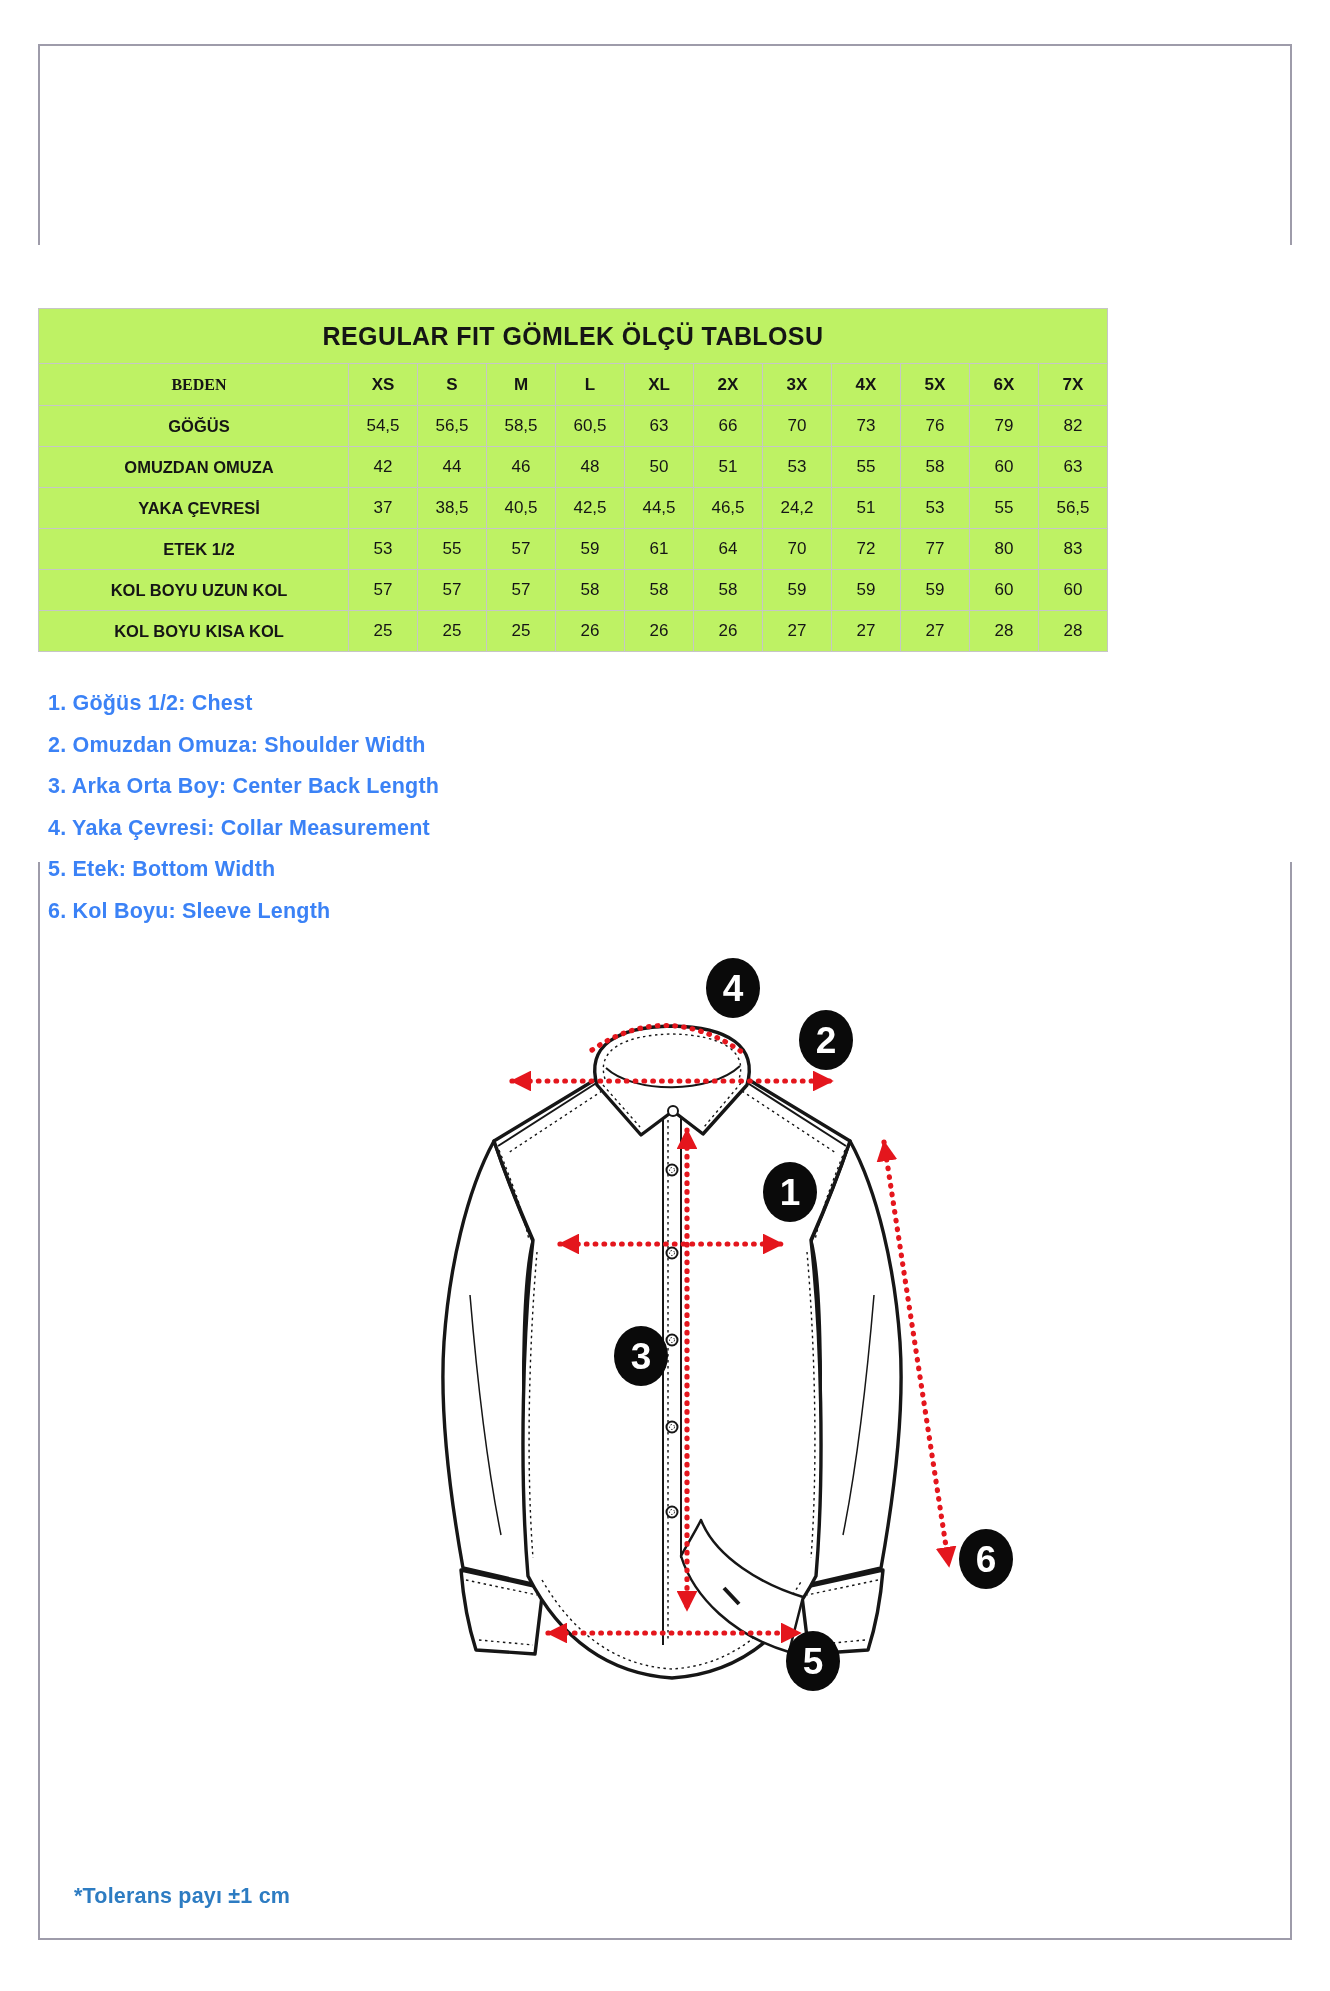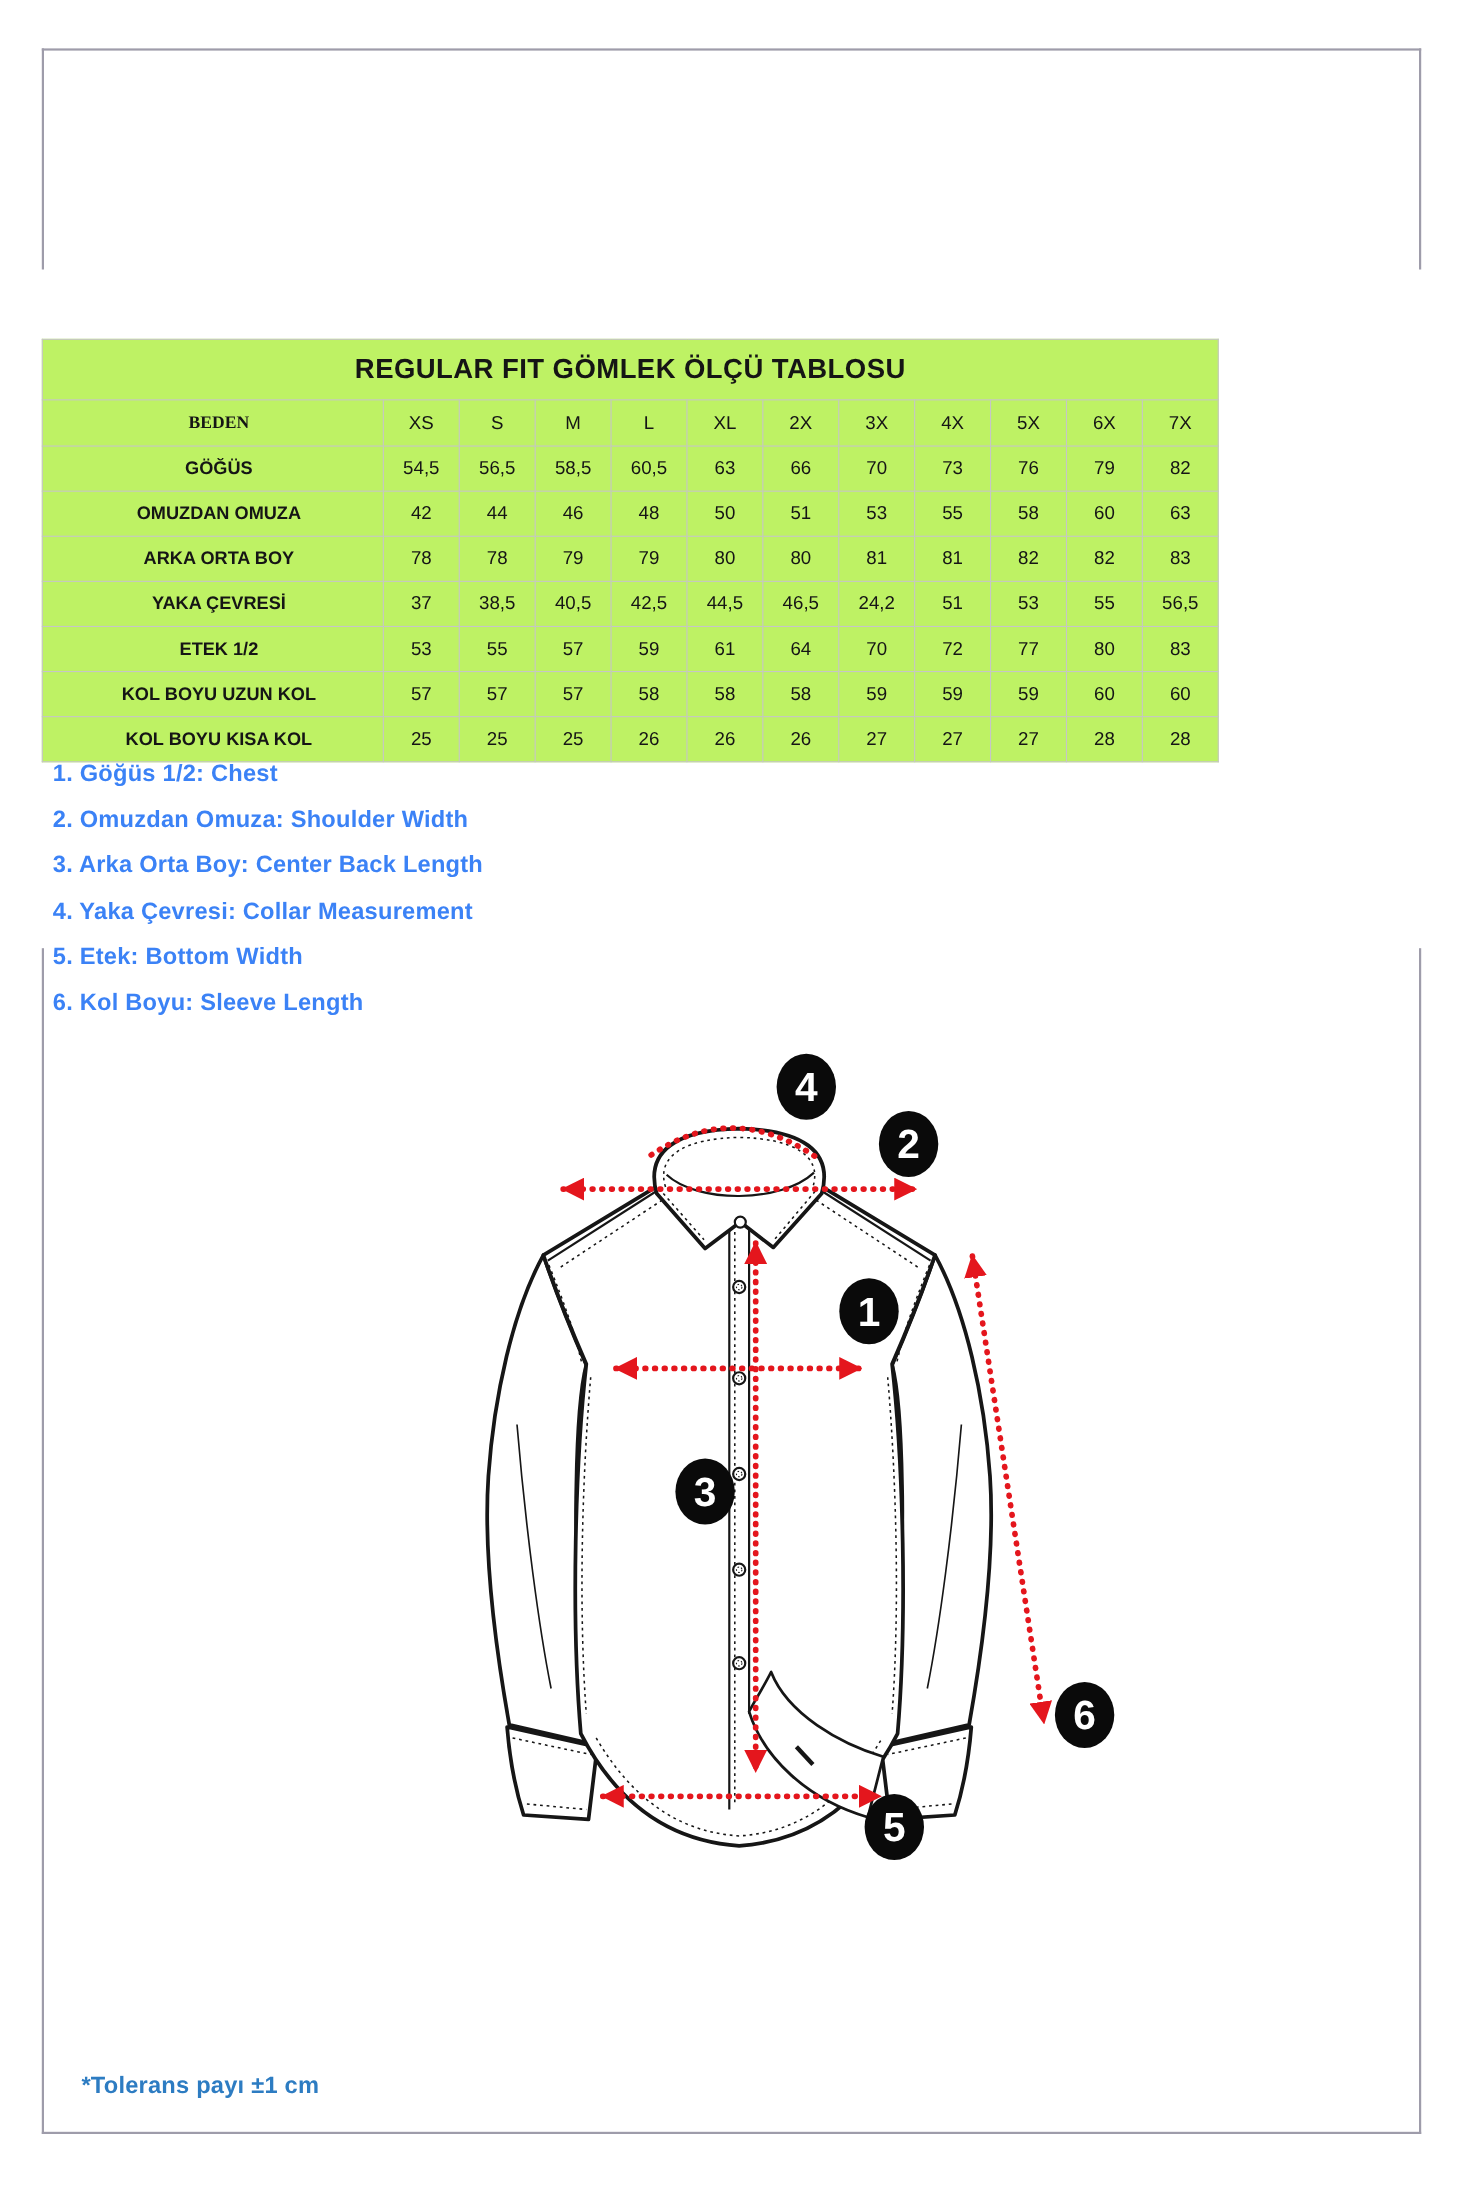--- a/index.html
+++ b/index.html
@@ -11,21 +11,21 @@
   .frame-stub-left{position:absolute;left:38px;top:44px;width:0;height:201px;border-left:2px solid #9e9caa;}
   .frame-stub-right{position:absolute;left:1290px;top:44px;width:0;height:201px;border-left:2px solid #9e9caa;}
   .frame-bottom-box{position:absolute;left:38px;top:862px;width:1250px;height:1076px;
         border-left:2px solid #9e9caa;border-right:2px solid #9e9caa;border-bottom:2px solid #9e9caa;}
 
   
   table.size-table{position:absolute;left:38px;top:308px;width:1070px;border-collapse:collapse;
         table-layout:fixed;background:#bef264;}
   .size-table td,.size-table th{border:1px solid #c6c6c6;color:#151515;overflow:hidden;white-space:nowrap;}
   .title-cell{height:52px;text-align:center;color:#2d7cc2;font-size:25px;font-weight:bold;letter-spacing:.4px;}
-  .size-table th{height:39px;font-size:17px;font-weight:400;text-align:center;}
+  .size-table th{height:39px;font-size:17px;font-weight:700;text-align:center;}
   .size-table th.label-h{font-weight:800;text-align:center;padding-left:12px;font-size:16px;font-family:Liberation Serif, serif;}
   .size-table td.row-label{height:38px;text-align:center;padding-left:12px;font-weight:700;font-size:16.5px;}
   .size-table td.val{height:38px;text-align:center;font-size:17px;}
 
   
   .notes{position:absolute;left:48px;top:692px;color:#3b82f6;font-size:21.5px;font-weight:600;letter-spacing:.2px;}
   .note-line{height:22px;line-height:22px;margin-bottom:19.5px;}
 
   
   .tolerance{position:absolute;left:74px;top:1884px;color:#2d7cc2;font-size:21.5px;font-weight:600;letter-spacing:.2px;}
@@ -108,34 +108,20 @@
           <td class="val">48</td>
           <td class="val">50</td>
           <td class="val">51</td>
           <td class="val">53</td>
           <td class="val">55</td>
           <td class="val">58</td>
           <td class="val">60</td>
           <td class="val">63</td>
         </tr>
         <tr>
-          <td class="row-label">ARKA ORTA BOY</td>
-          <td class="val">78</td>
-          <td class="val">78</td>
-          <td class="val">79</td>
-          <td class="val">79</td>
-          <td class="val">80</td>
-          <td class="val">80</td>
-          <td class="val">81</td>
-          <td class="val">81</td>
-          <td class="val">82</td>
-          <td class="val">82</td>
-          <td class="val">83</td>
-        </tr>
-        <tr>
           <td class="row-label">YAKA ÇEVRESİ</td>
           <td class="val">37</td>
           <td class="val">38,5</td>
           <td class="val">40,5</td>
           <td class="val">42,5</td>
           <td class="val">44,5</td>
           <td class="val">46,5</td>
           <td class="val">24,2</td>
           <td class="val">51</td>
           <td class="val">53</td>

